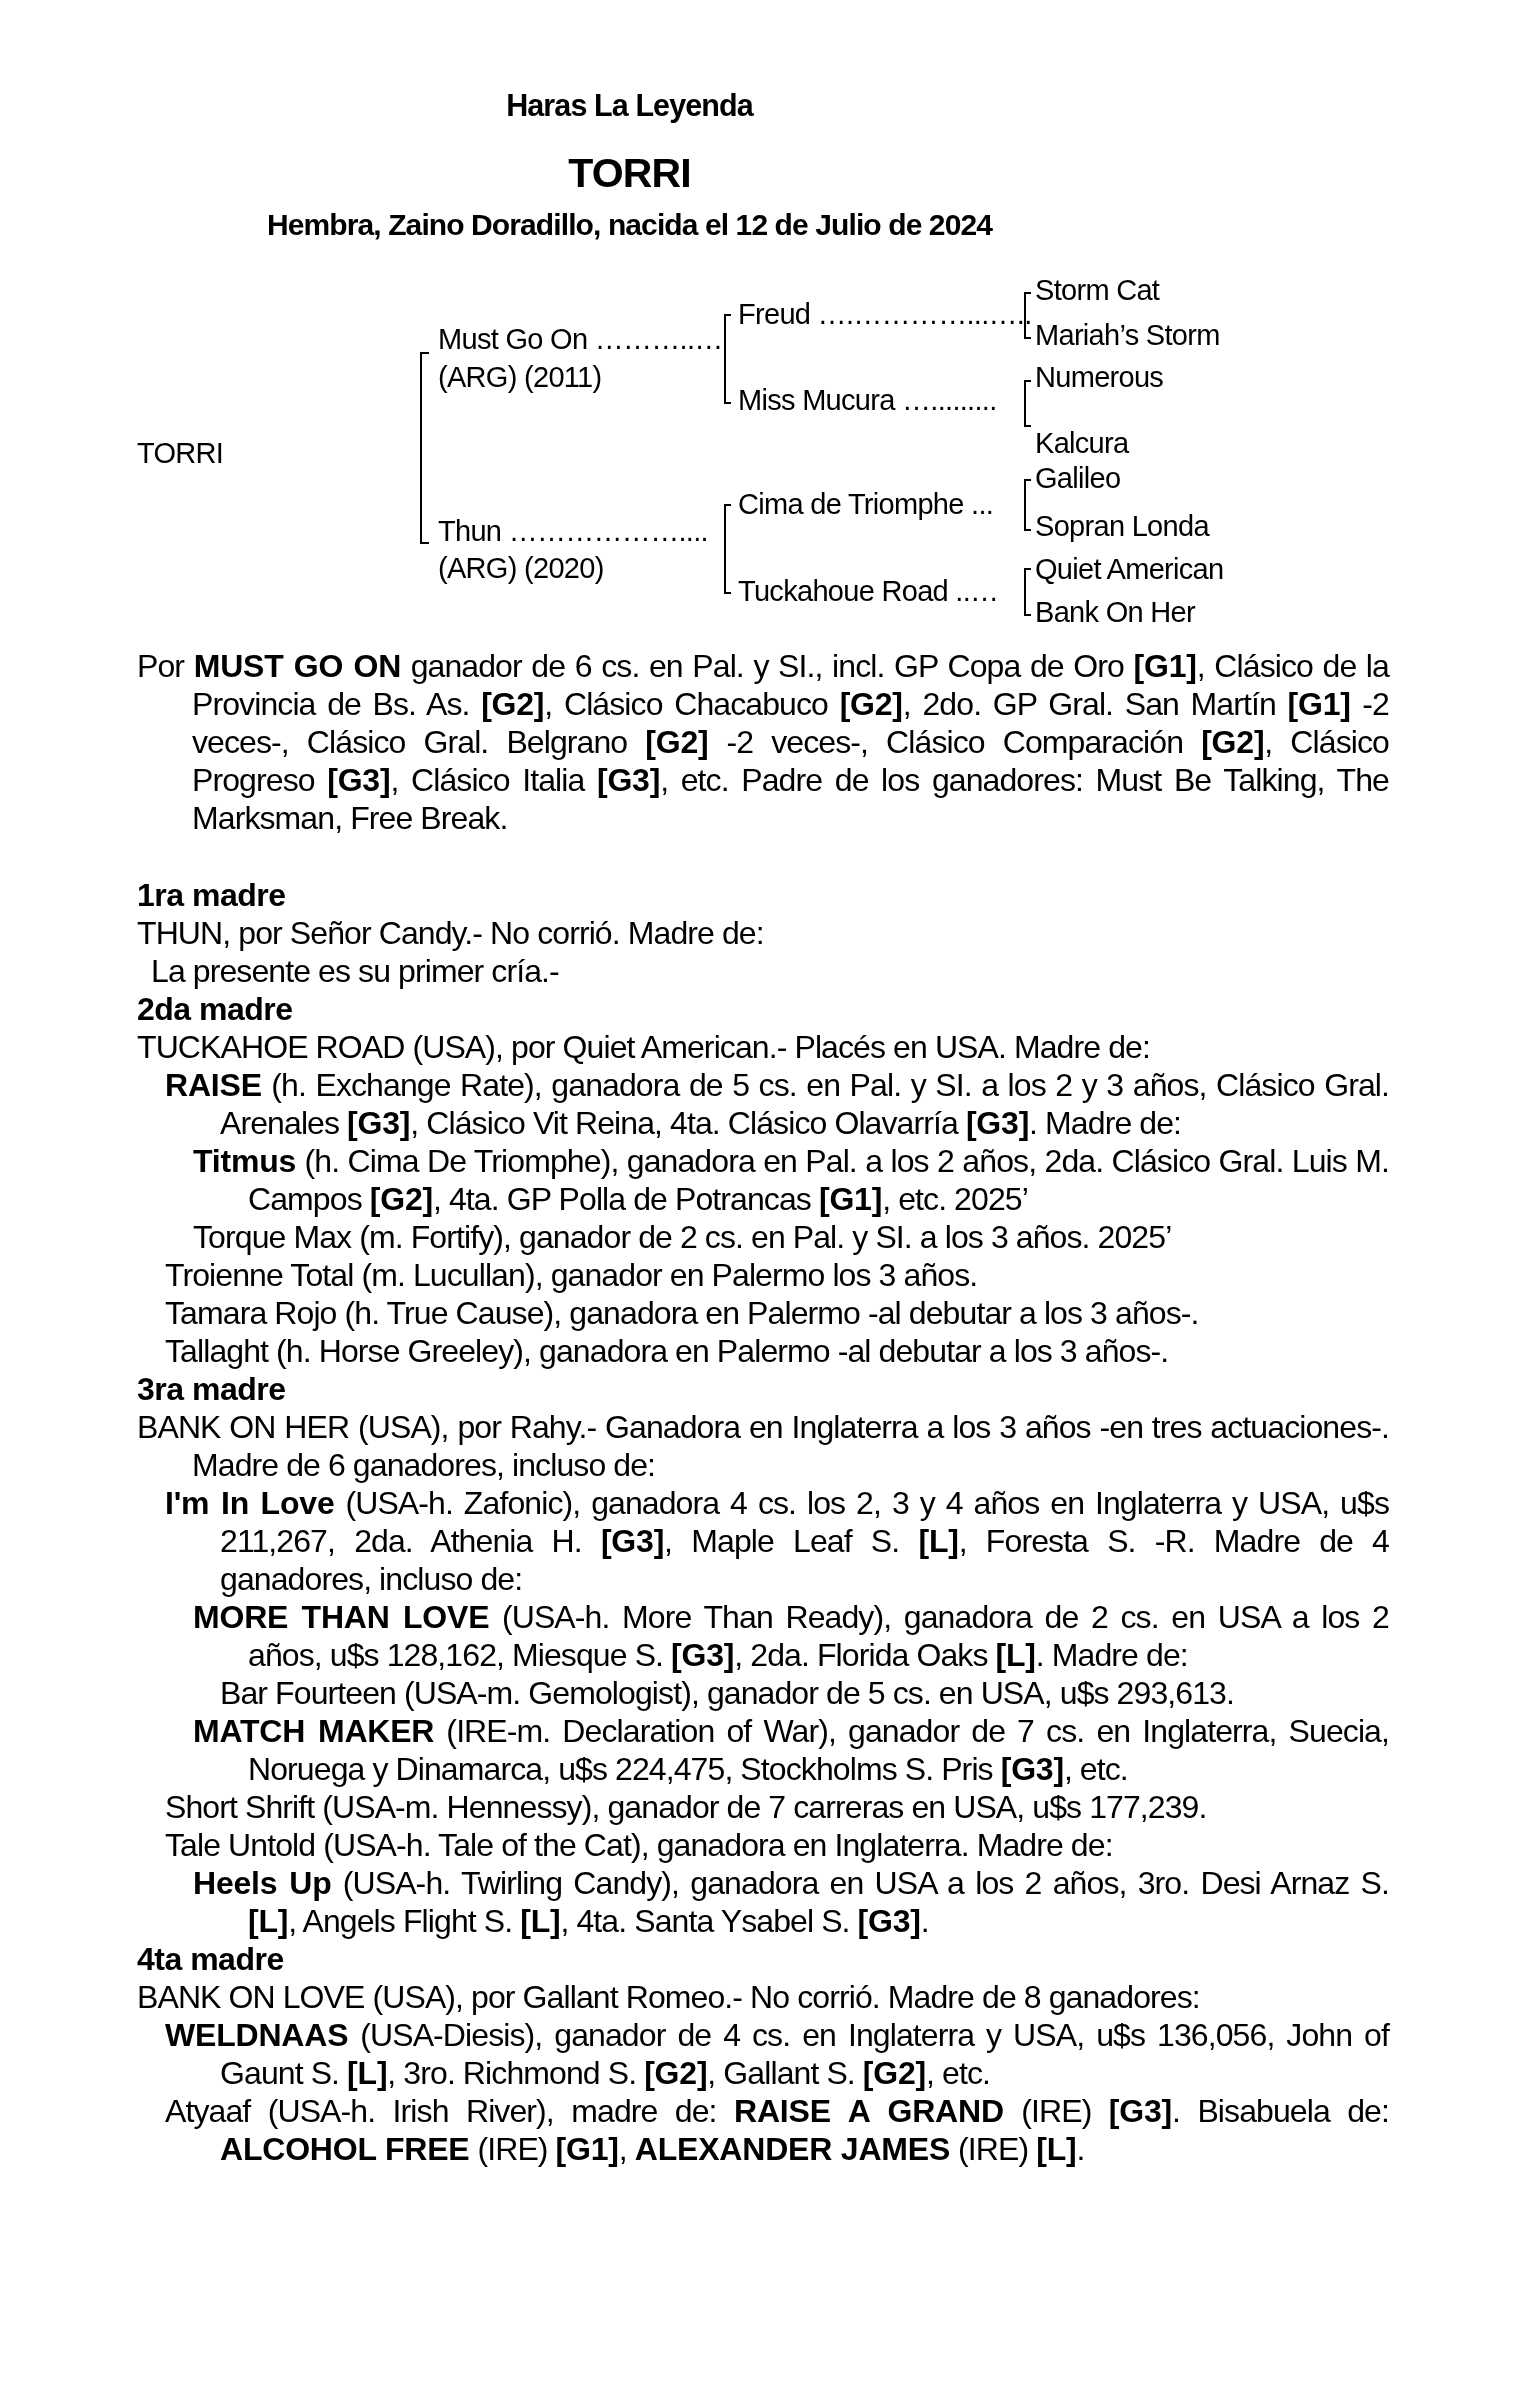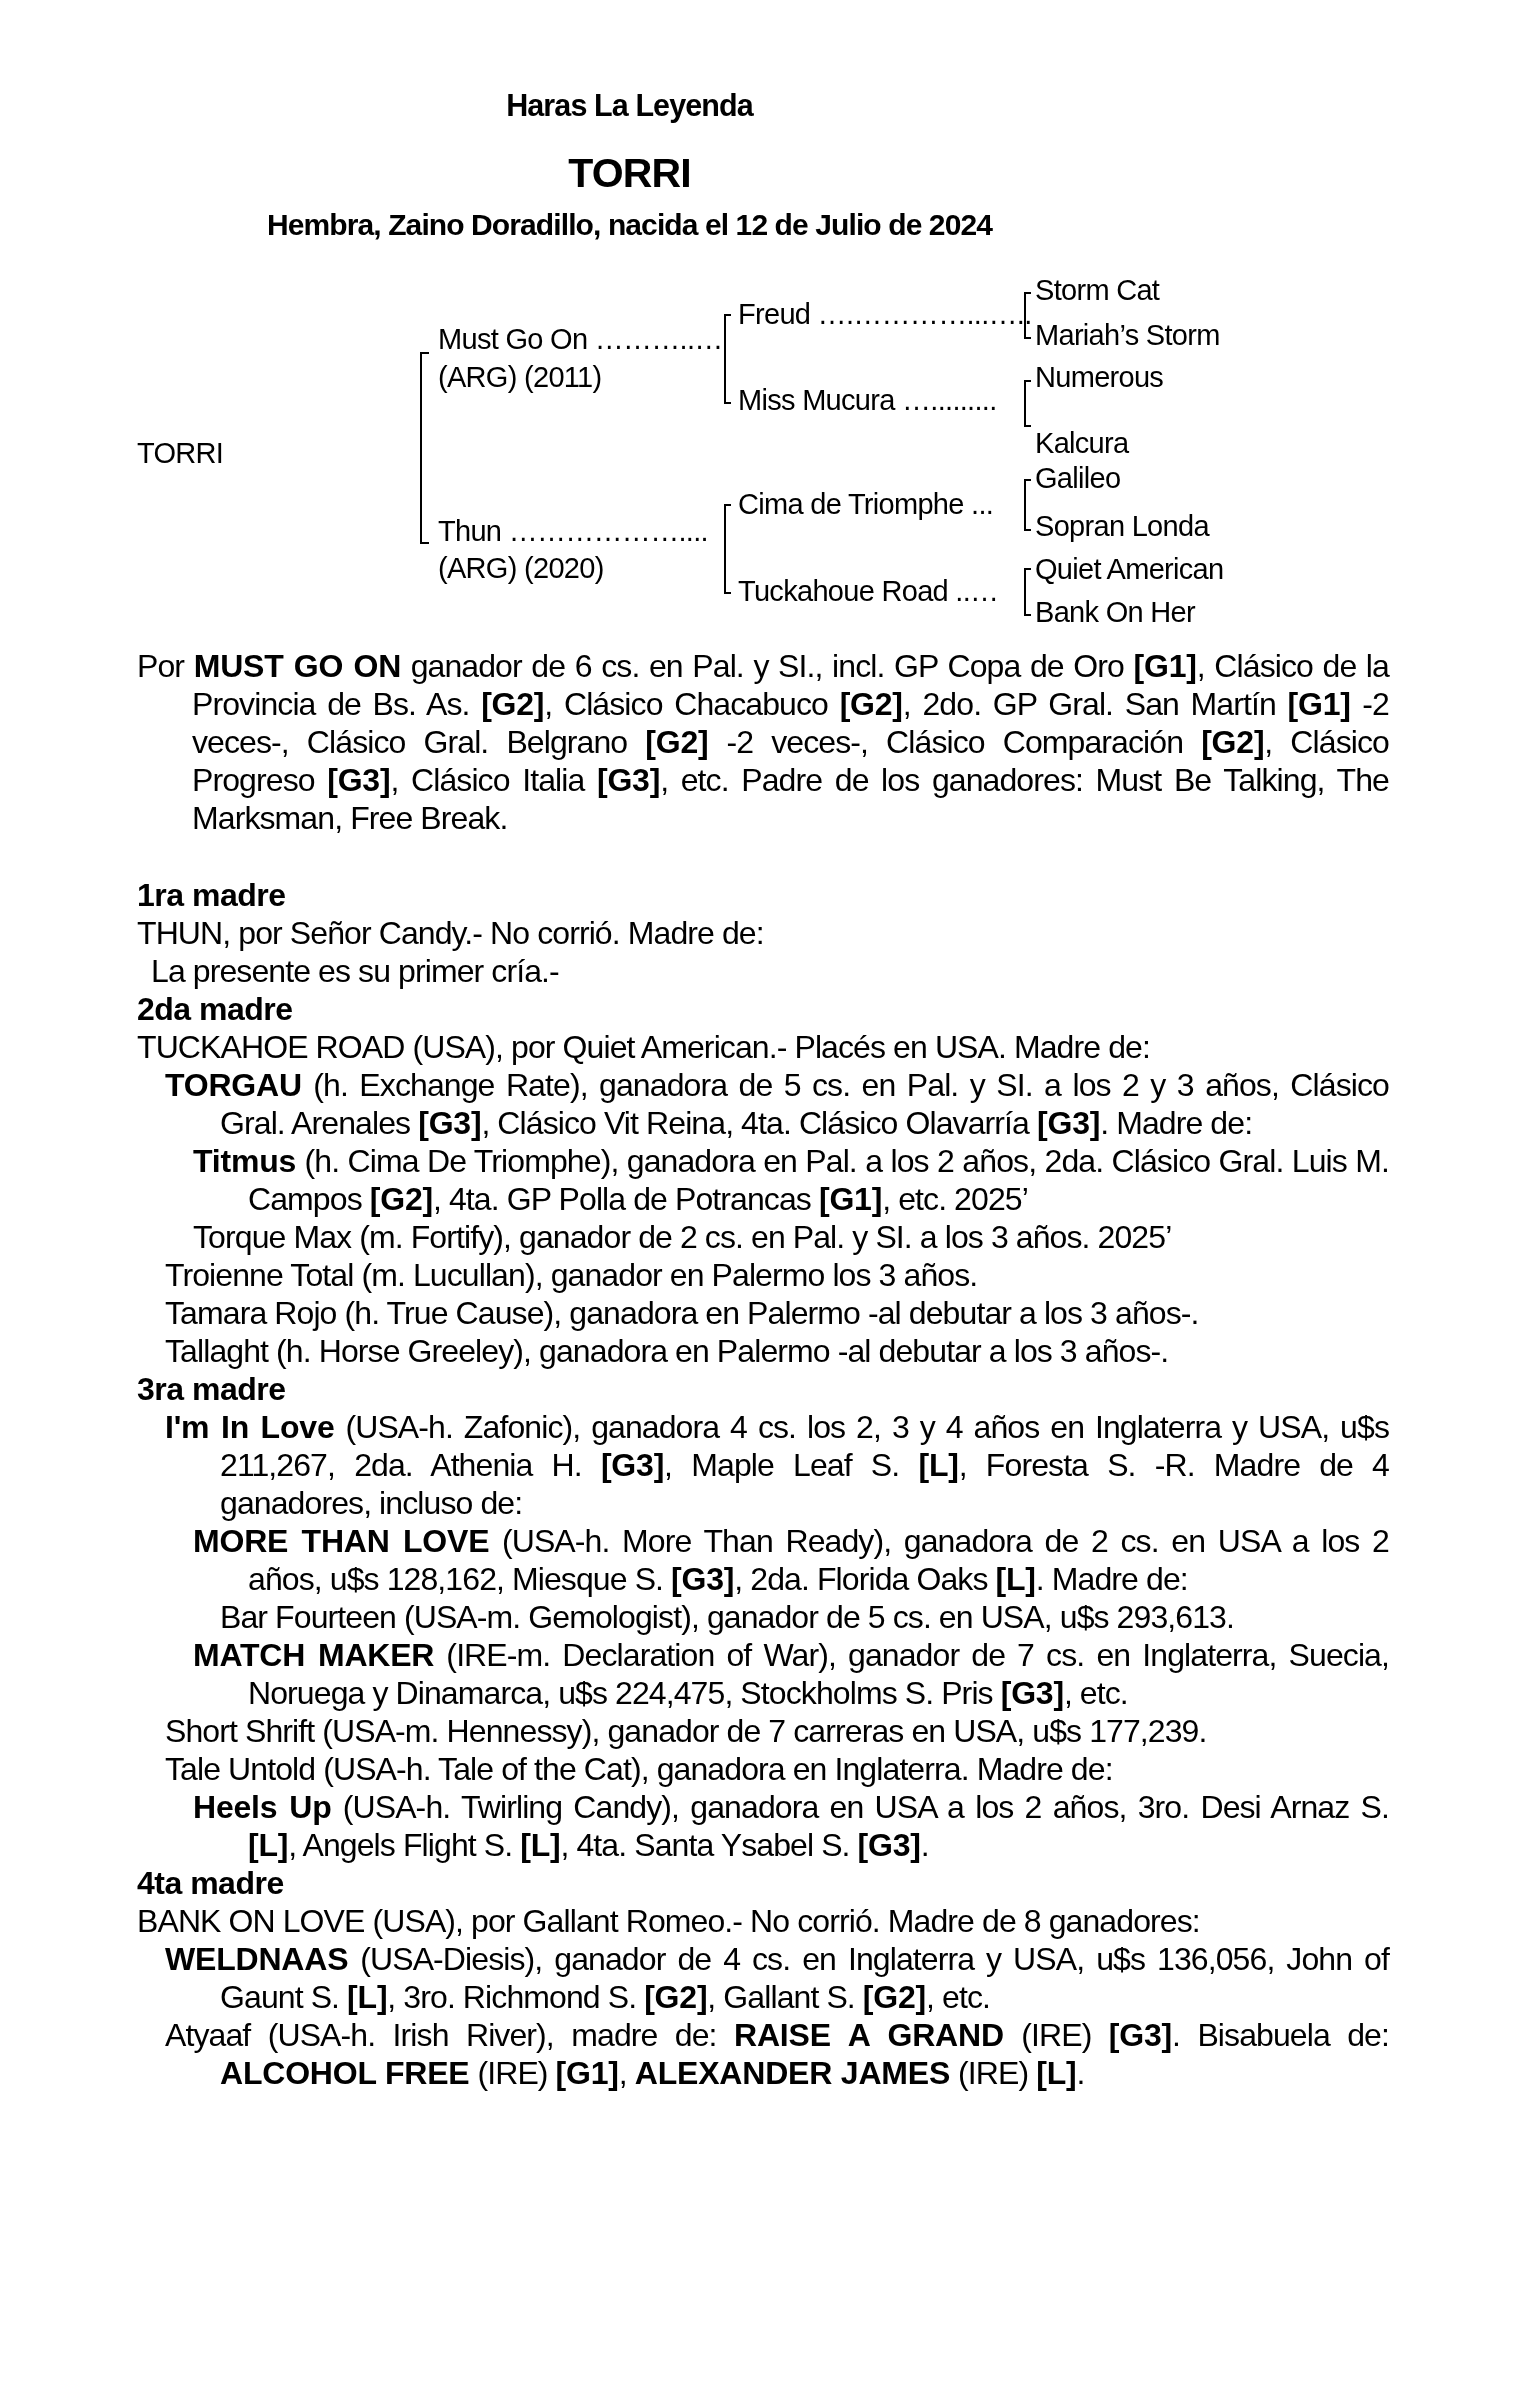--- a/index.html
+++ b/index.html
@@ -81,27 +81,28 @@
 
 <div class="body">
   <p class="p hang just" id="sire-summary"><span>Por </span><span class="b">MUST GO ON</span><span> ganador de 6 cs. en Pal. y SI., incl. GP Copa de Oro </span><span class="b">[G1]</span><span>, Clásico de la Provincia de Bs. As. </span><span class="b">[G2]</span><span>, Clásico Chacabuco </span><span class="b">[G2]</span><span>, 2do. GP Gral. San Martín </span><span class="b">[G1]</span><span> -2 veces-, Clásico Gral. Belgrano </span><span class="b">[G2]</span><span> -2 veces-, Clásico Comparación </span><span class="b">[G2]</span><span>, Clásico Progreso </span><span class="b">[G3]</span><span>, Clásico Italia </span><span class="b">[G3]</span><span>, etc. Padre de los ganadores: Must Be Talking, The Marksman, Free Break.</span></p>
   <div style="height:39px;"></div>
   <div id="sections">
       <div class="h">1ra madre</div>
       <p class="p just" style="padding-left: 55px; text-indent: -55px;"><span>THUN, por Señor Candy.- No corrió. Madre de:</span></p>
       <p class="p just" style="padding-left: 14px; text-indent: 0px;"><span>La presente es su primer cría.-</span></p>
       <div class="h">2da madre</div>
       <p class="p just" style="padding-left: 55px; text-indent: -55px;"><span>TUCKAHOE ROAD (USA), por Quiet American.- Placés en USA. Madre de:</span></p>
-      <p class="p just" style="padding-left: 83px; text-indent: -55px;"><span class="b">TORGAU</span><span> (h. Exchange Rate), ganadora de 5 cs. en Pal. y SI. a los 2 y 3 años, Clásico Gral. Arenales </span><span class="b">[G3]</span><span>, Clásico Vit Reina, 4ta. Clásico Olavarría </span><span class="b">[G3]</span><span>. Madre de:</span></p>
+      <p class="p just" style="padding-left: 83px; text-indent: -55px;"><span class="b">RAISE</span><span> (h. Exchange Rate), ganadora de 5 cs. en Pal. y SI. a los 2 y 3 años, Clásico Gral. Arenales </span><span class="b">[G3]</span><span>, Clásico Vit Reina, 4ta. Clásico Olavarría </span><span class="b">[G3]</span><span>. Madre de:</span></p>
       <p class="p just" style="padding-left: 111px; text-indent: -55px;"><span class="b">Titmus</span><span> (h. Cima De Triomphe), ganadora en Pal. a los 2 años, 2da. Clásico Gral. Luis M. Campos </span><span class="b">[G2]</span><span>, 4ta. GP Polla de Potrancas </span><span class="b">[G1]</span><span>, etc. 2025’</span></p>
       <p class="p just" style="padding-left: 111px; text-indent: -55px;"><span>Torque Max (m. Fortify), ganador de 2 cs. en Pal. y SI. a los 3 años. 2025’</span></p>
       <p class="p just" style="padding-left: 83px; text-indent: -55px;"><span>Troienne Total (m. Lucullan), ganador en Palermo los 3 años.</span></p>
       <p class="p just" style="padding-left: 83px; text-indent: -55px;"><span>Tamara Rojo (h. True Cause), ganadora en Palermo -al debutar a los 3 años-.</span></p>
       <p class="p just" style="padding-left: 83px; text-indent: -55px;"><span>Tallaght (h. Horse Greeley), ganadora en Palermo -al debutar a los 3 años-.</span></p>
       <div class="h">3ra madre</div>
+      <p class="p just" style="padding-left: 55px; text-indent: -55px;"><span>BANK ON HER (USA), por Rahy.- Ganadora en Inglaterra a los 3 años -en tres actuaciones-. Madre de 6 ganadores, incluso de:</span></p>
       <p class="p just" style="padding-left: 83px; text-indent: -55px;"><span class="b">I'm In Love</span><span> (USA-h. Zafonic), ganadora 4 cs. los 2, 3 y 4 años en Inglaterra y USA, u$s 211,267, 2da. Athenia H. </span><span class="b">[G3]</span><span>, Maple Leaf S. </span><span class="b">[L]</span><span>, Foresta S. -R. Madre de 4 ganadores, incluso de:</span></p>
       <p class="p just" style="padding-left: 111px; text-indent: -55px;"><span class="b">MORE THAN LOVE</span><span> (USA-h. More Than Ready), ganadora de 2 cs. en USA a los 2 años, u$s 128,162, Miesque S. </span><span class="b">[G3]</span><span>, 2da. Florida Oaks </span><span class="b">[L]</span><span>. Madre de:</span></p>
       <p class="p just" style="padding-left: 83px; text-indent: 0px;"><span>Bar Fourteen (USA-m. Gemologist), ganador de 5 cs. en USA, u$s 293,613.</span></p>
       <p class="p just" style="padding-left: 111px; text-indent: -55px;"><span class="b">MATCH MAKER</span><span> (IRE-m. Declaration of War), ganador de 7 cs. en Inglaterra, Suecia, Noruega y Dinamarca, u$s 224,475, Stockholms S. Pris </span><span class="b">[G3]</span><span>, etc.</span></p>
       <p class="p just" style="padding-left: 83px; text-indent: -55px;"><span>Short Shrift (USA-m. Hennessy), ganador de 7 carreras en USA, u$s 177,239.</span></p>
       <p class="p just" style="padding-left: 83px; text-indent: -55px;"><span>Tale Untold (USA-h. Tale of the Cat), ganadora en Inglaterra. Madre de:</span></p>
       <p class="p just" style="padding-left: 111px; text-indent: -55px;"><span class="b">Heels Up</span><span> (USA-h. Twirling Candy), ganadora en USA a los 2 años, 3ro. Desi Arnaz S. </span><span class="b">[L]</span><span>, Angels Flight S. </span><span class="b">[L]</span><span>, 4ta. Santa Ysabel S. </span><span class="b">[G3]</span><span>.</span></p>
       <div class="h">4ta madre</div>
       <p class="p just" style="padding-left: 55px; text-indent: -55px;"><span>BANK ON LOVE (USA), por Gallant Romeo.- No corrió. Madre de 8 ganadores:</span></p>
       <p class="p just" style="padding-left: 83px; text-indent: -55px;"><span class="b">WELDNAAS</span><span> (USA-Diesis), ganador de 4 cs. en Inglaterra y USA, u$s 136,056, John of Gaunt S. </span><span class="b">[L]</span><span>, 3ro. Richmond S. </span><span class="b">[G2]</span><span>, Gallant S. </span><span class="b">[G2]</span><span>, etc.</span></p>

